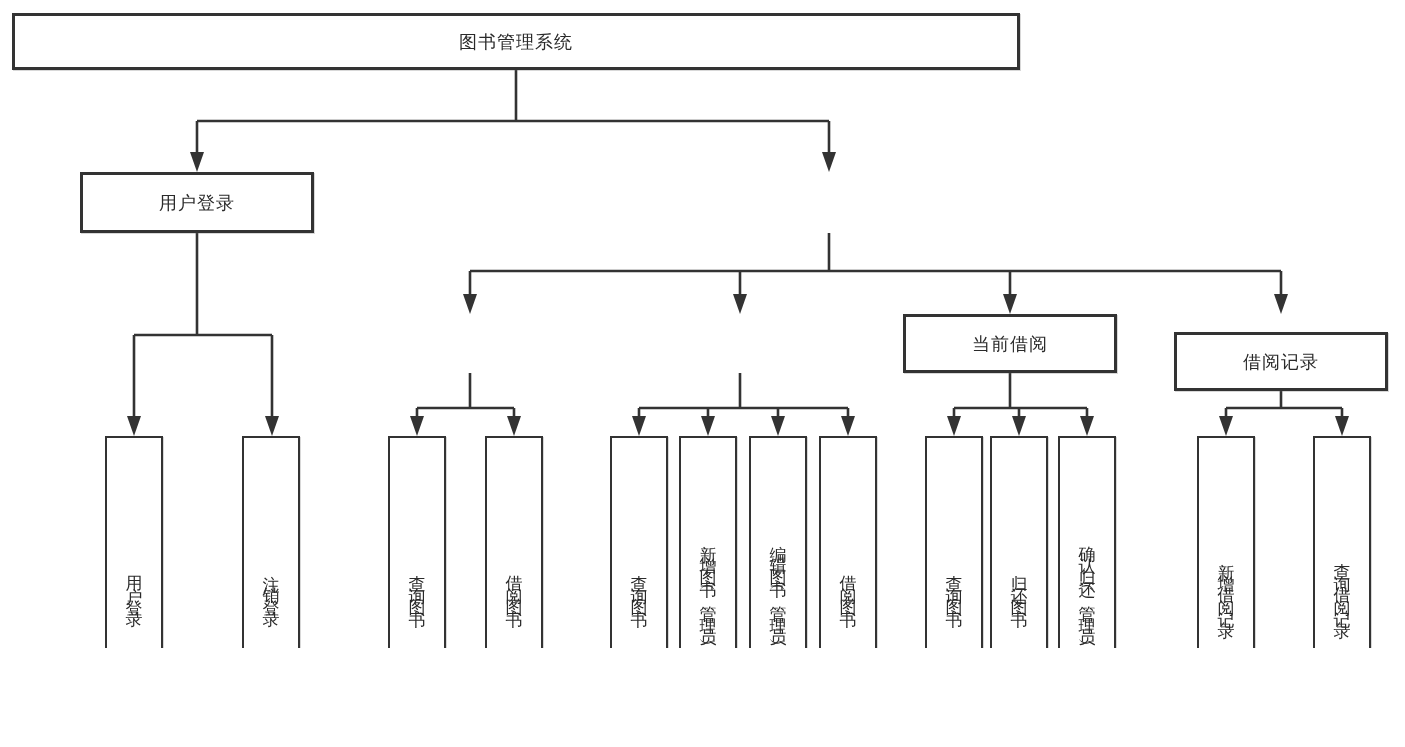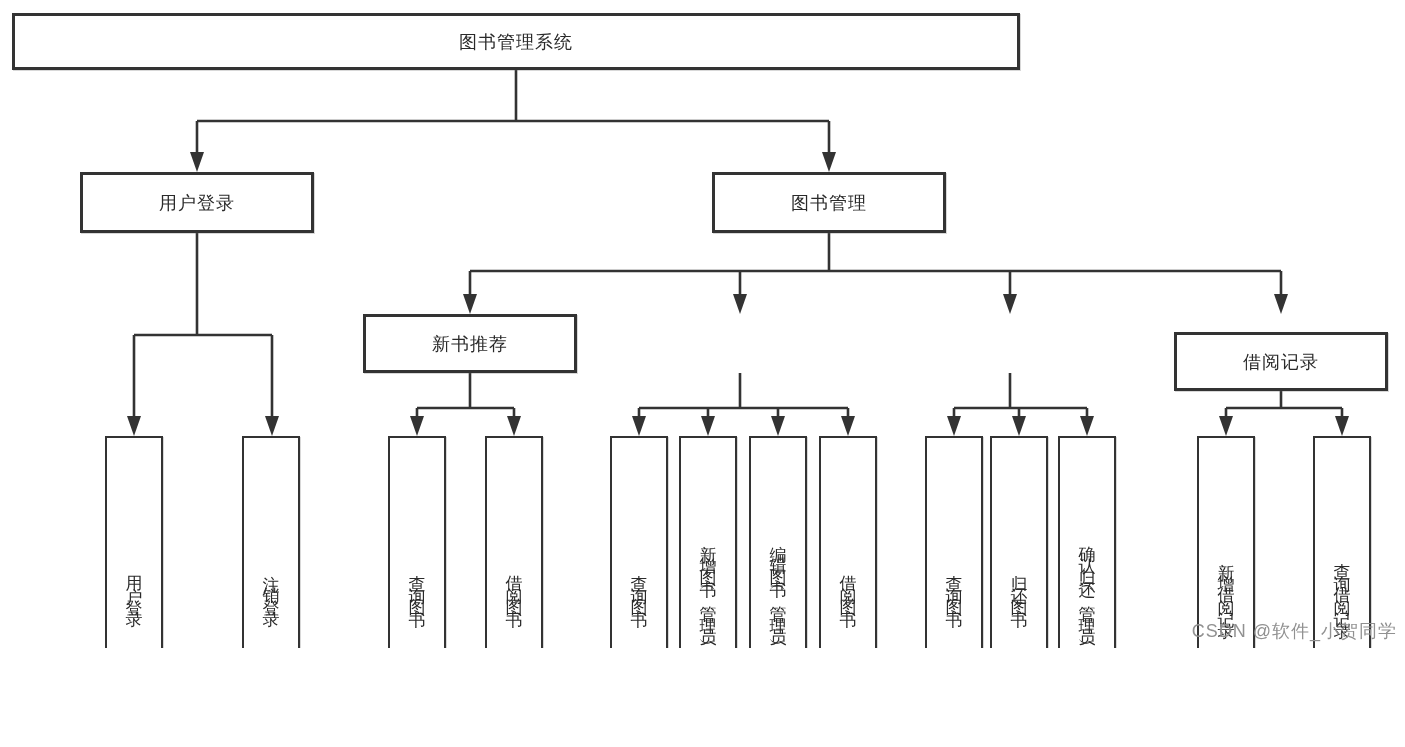--- a/index.html
+++ b/index.html
@@ -78,26 +78,23 @@
     <polygon points="1335,416 1349,416 1342,436"></polygon>
   </svg>
 
   <div class="node" style="left:12px;top:13px;width:1008px;height:57px">
     <span class="hl">图书管理系统</span>
   </div>
 
   <div class="node" style="left:80px;top:172px;width:234px;height:61px">
     <span class="hl">用户登录</span>
   </div>
-  <div class="node" style="left:712px;top:172px;width:234px;height:61px">
-    <span class="hl">图书管理</span>
-  </div>
 
-  <div class="node" style="left:363px;top:314px;width:214px;height:59px">
-    <span class="hl">新书推荐</span>
+  <div class="node" style="left:903px;top:314px;width:214px;height:59px">
+    <span class="hl">当前借阅</span>
   </div>
   <div class="node" style="left:1174px;top:332px;width:214px;height:59px">
     <span class="hl">借阅记录</span>
   </div>
 
   <div class="node leaf" style="left:105px;top:436px;width:58px;height:300px">
     <span class="vl">用户登录</span>
   </div>
   <div class="node leaf" style="left:242px;top:436px;width:58px;height:300px">
     <span class="vl">注销登录</span>
@@ -133,14 +130,13 @@
     <span class="vl">确认归还（管理员）</span>
   </div>
 
   <div class="node leaf" style="left:1197px;top:436px;width:58px;height:300px">
     <span class="vl">新增借阅记录</span>
   </div>
   <div class="node leaf" style="left:1313px;top:436px;width:58px;height:300px">
     <span class="vl">查询借阅记录</span>
   </div>
 
-  <div class="watermark">CSDN @软件_小贺同学</div>
 </div>
 
 </body></html>

